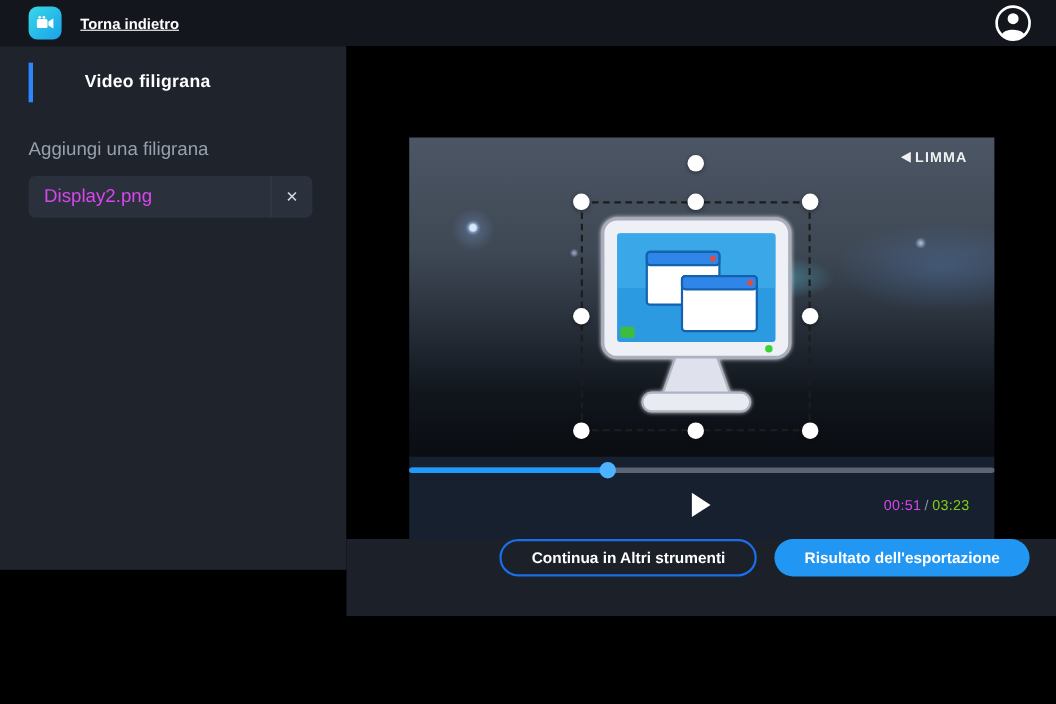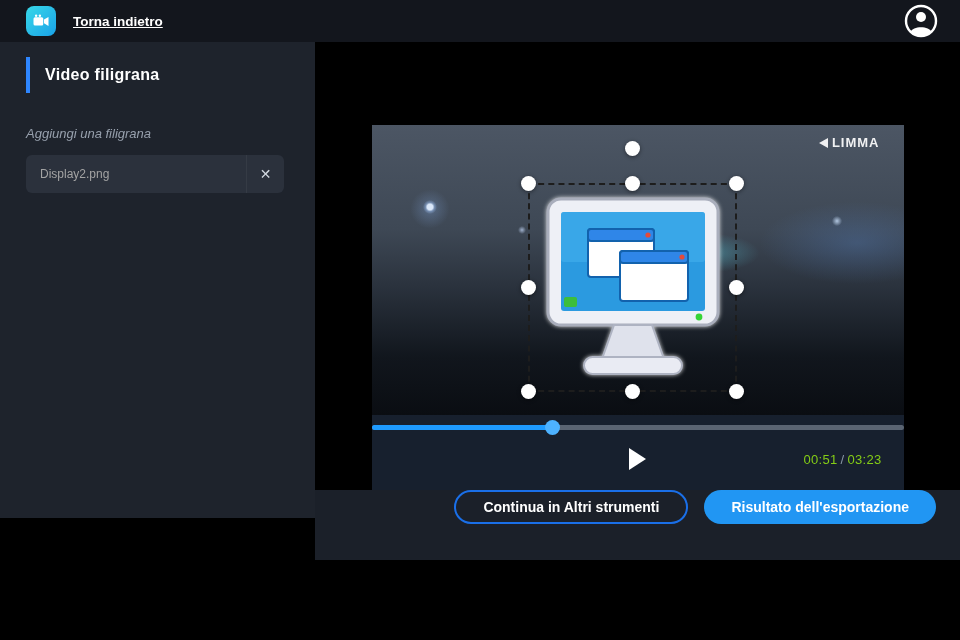--- a/index.html
+++ b/index.html
@@ -20,29 +20,29 @@
   .premium-btn { height:33px; padding:0 32px; border-radius:17px;
                  border:2px solid #1a6fe8; background:transparent; color:#fff;
                  font-size:14px; font-family:inherit; cursor:pointer; }
   .avatar { width:34px; height:34px; margin-left:40px; cursor:pointer;
             display:flex; align-items:center; justify-content:center; }
 
   
   .content { flex:1; display:flex; min-height:0; }
 
   .sidebar { width:315px; flex:0 0 315px; background:#1e232c; padding:15px 26px 0 26px; }
-  .title-row { display:flex; align-items:center; }
+  .title-row { display:flex; align-items:center;gap:32px; }
   .accent-bar { width:4px; height:36px; background:#2e86ff; flex:0 0 4px; }
   .sidebar-title { margin-left:15px; font-size:16px; font-weight:700; color:#fff;
                    letter-spacing:.3px; }
-  .section-label { margin-top:33px; color:#97a0ad; font-size:13px;font-style:italic; }
+  .section-label { margin-top:33px; color:#97a0ad; font-size:17px; }
   .file-field { margin-top:14px; width:258px; height:38px; background:#2b313c;
                 border-radius:6px; display:flex; align-items:center; overflow:hidden;
                 cursor:pointer; }
-  .file-name { flex:1; padding-left:14px; color:#a3a3a3; font-size:12px;
+  .file-name { flex:1; padding-left:14px; color:#d946ef; font-size:17px;
                white-space:nowrap; overflow:hidden; }
   .file-remove { width:38px; height:100%; border:none; background:transparent;
                  color:#d2d8e0; font-size:14px; cursor:pointer; font-family:inherit;
                  border-left:1px solid rgba(255,255,255,.05); }
 
   .right-col { flex:1; display:flex; flex-direction:column; min-width:0; }
   .main { flex:1; background:#000; display:flex; justify-content:center;
           align-items:flex-start; padding-top:83px; }
 
   
@@ -87,21 +87,21 @@
   .progress-fill { position:absolute; left:0; top:0; height:100%; background:#1e9bff;
                    border-radius:3px 0 0 3px; }
   .progress-knob { position:absolute; top:-5px; width:15px; height:15px;
                    border-radius:50%; background:#4db2ff; cursor:grab; }
   .controls-row { position:relative; height:58px; display:flex; align-items:center;
                   justify-content:center; }
   .play-btn { width:0; height:0; border-left:17px solid #fff;
               border-top:11px solid transparent; border-bottom:11px solid transparent;
               cursor:pointer; }
   .time { position:absolute; right:22px; font-size:13px; letter-spacing:.3px; }
-  .time-current { color:#84cc16;margin-top:48px; }
+  .time-current { color:#d946ef;margin-top:48px; }
   .time-sep { color:#8b97a6; padding:0 3px; }
   .time-total { color:#84cc16; }
 
   
   .bottombar { height:70px; flex:0 0 70px; background:#1b2029; display:flex;
                align-items:flex-start; justify-content:flex-end; gap:16px;
                padding-right:24px; }
   .btn { height:34px; border-radius:17px; font-size:14px; font-weight:600;
          font-family:inherit; cursor:pointer; padding:0 27px; }
   .btn.outline { border:2px solid #1a6fe8; background:transparent; color:#fff; }

